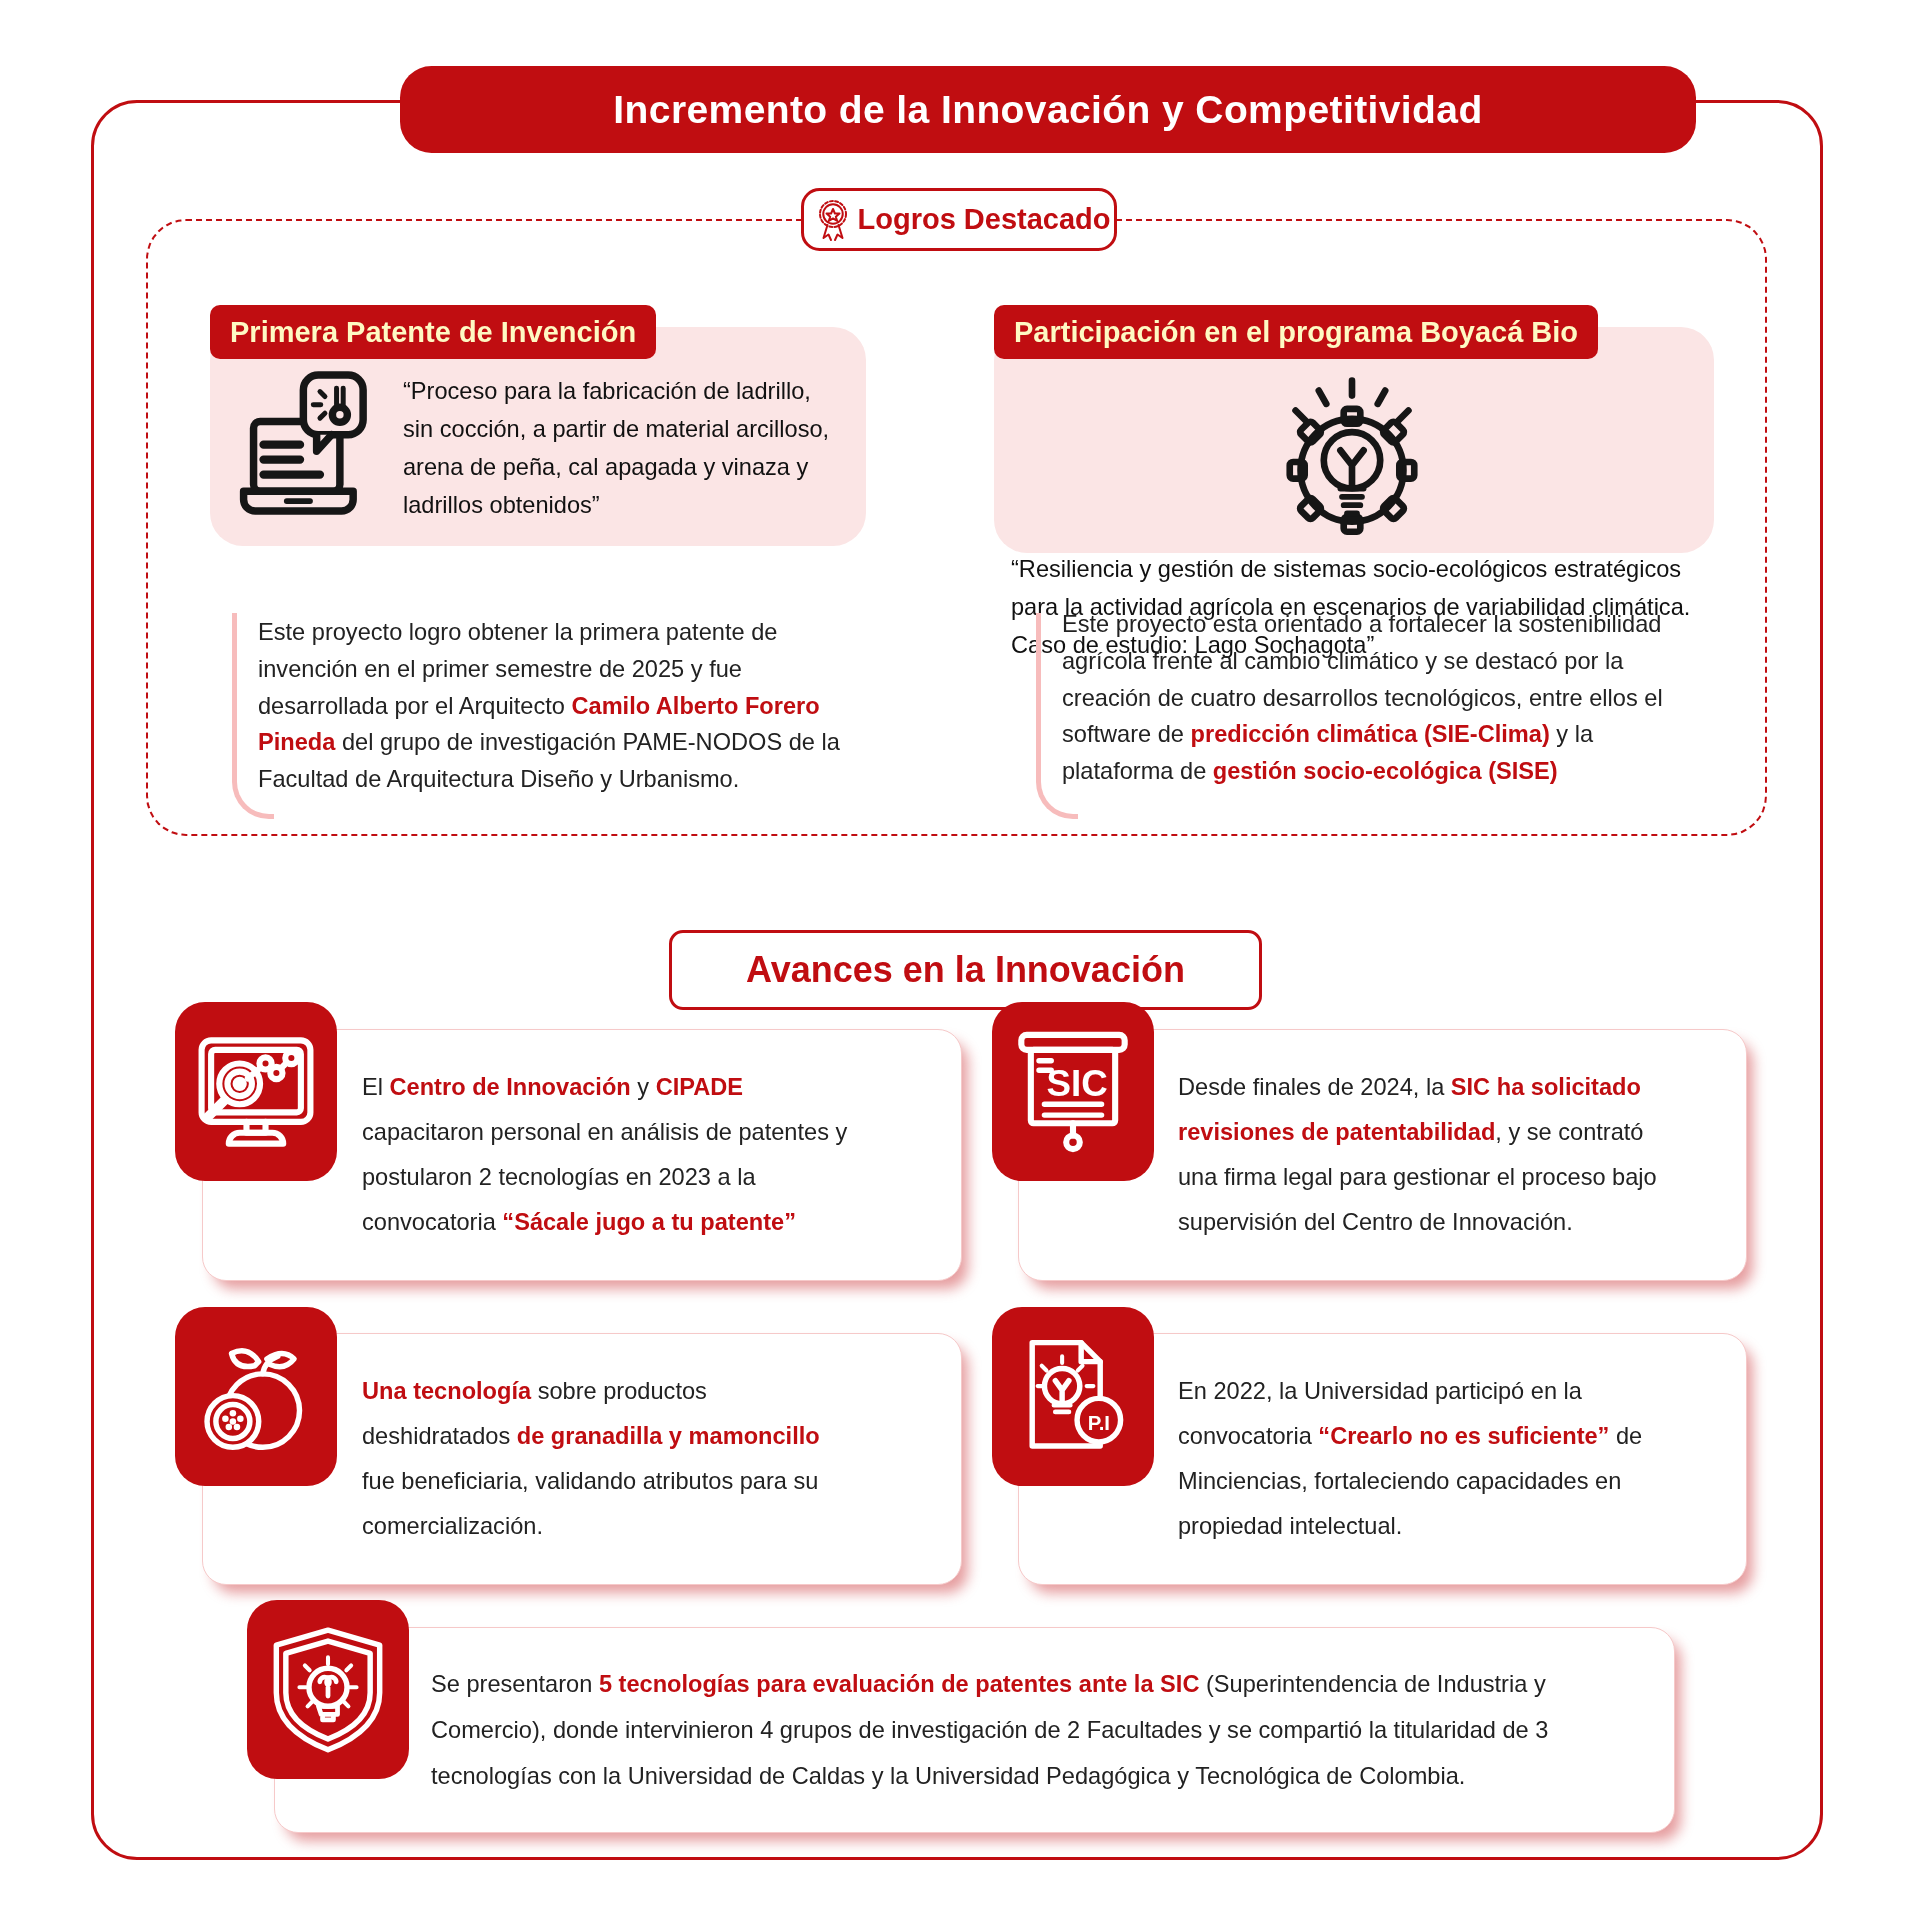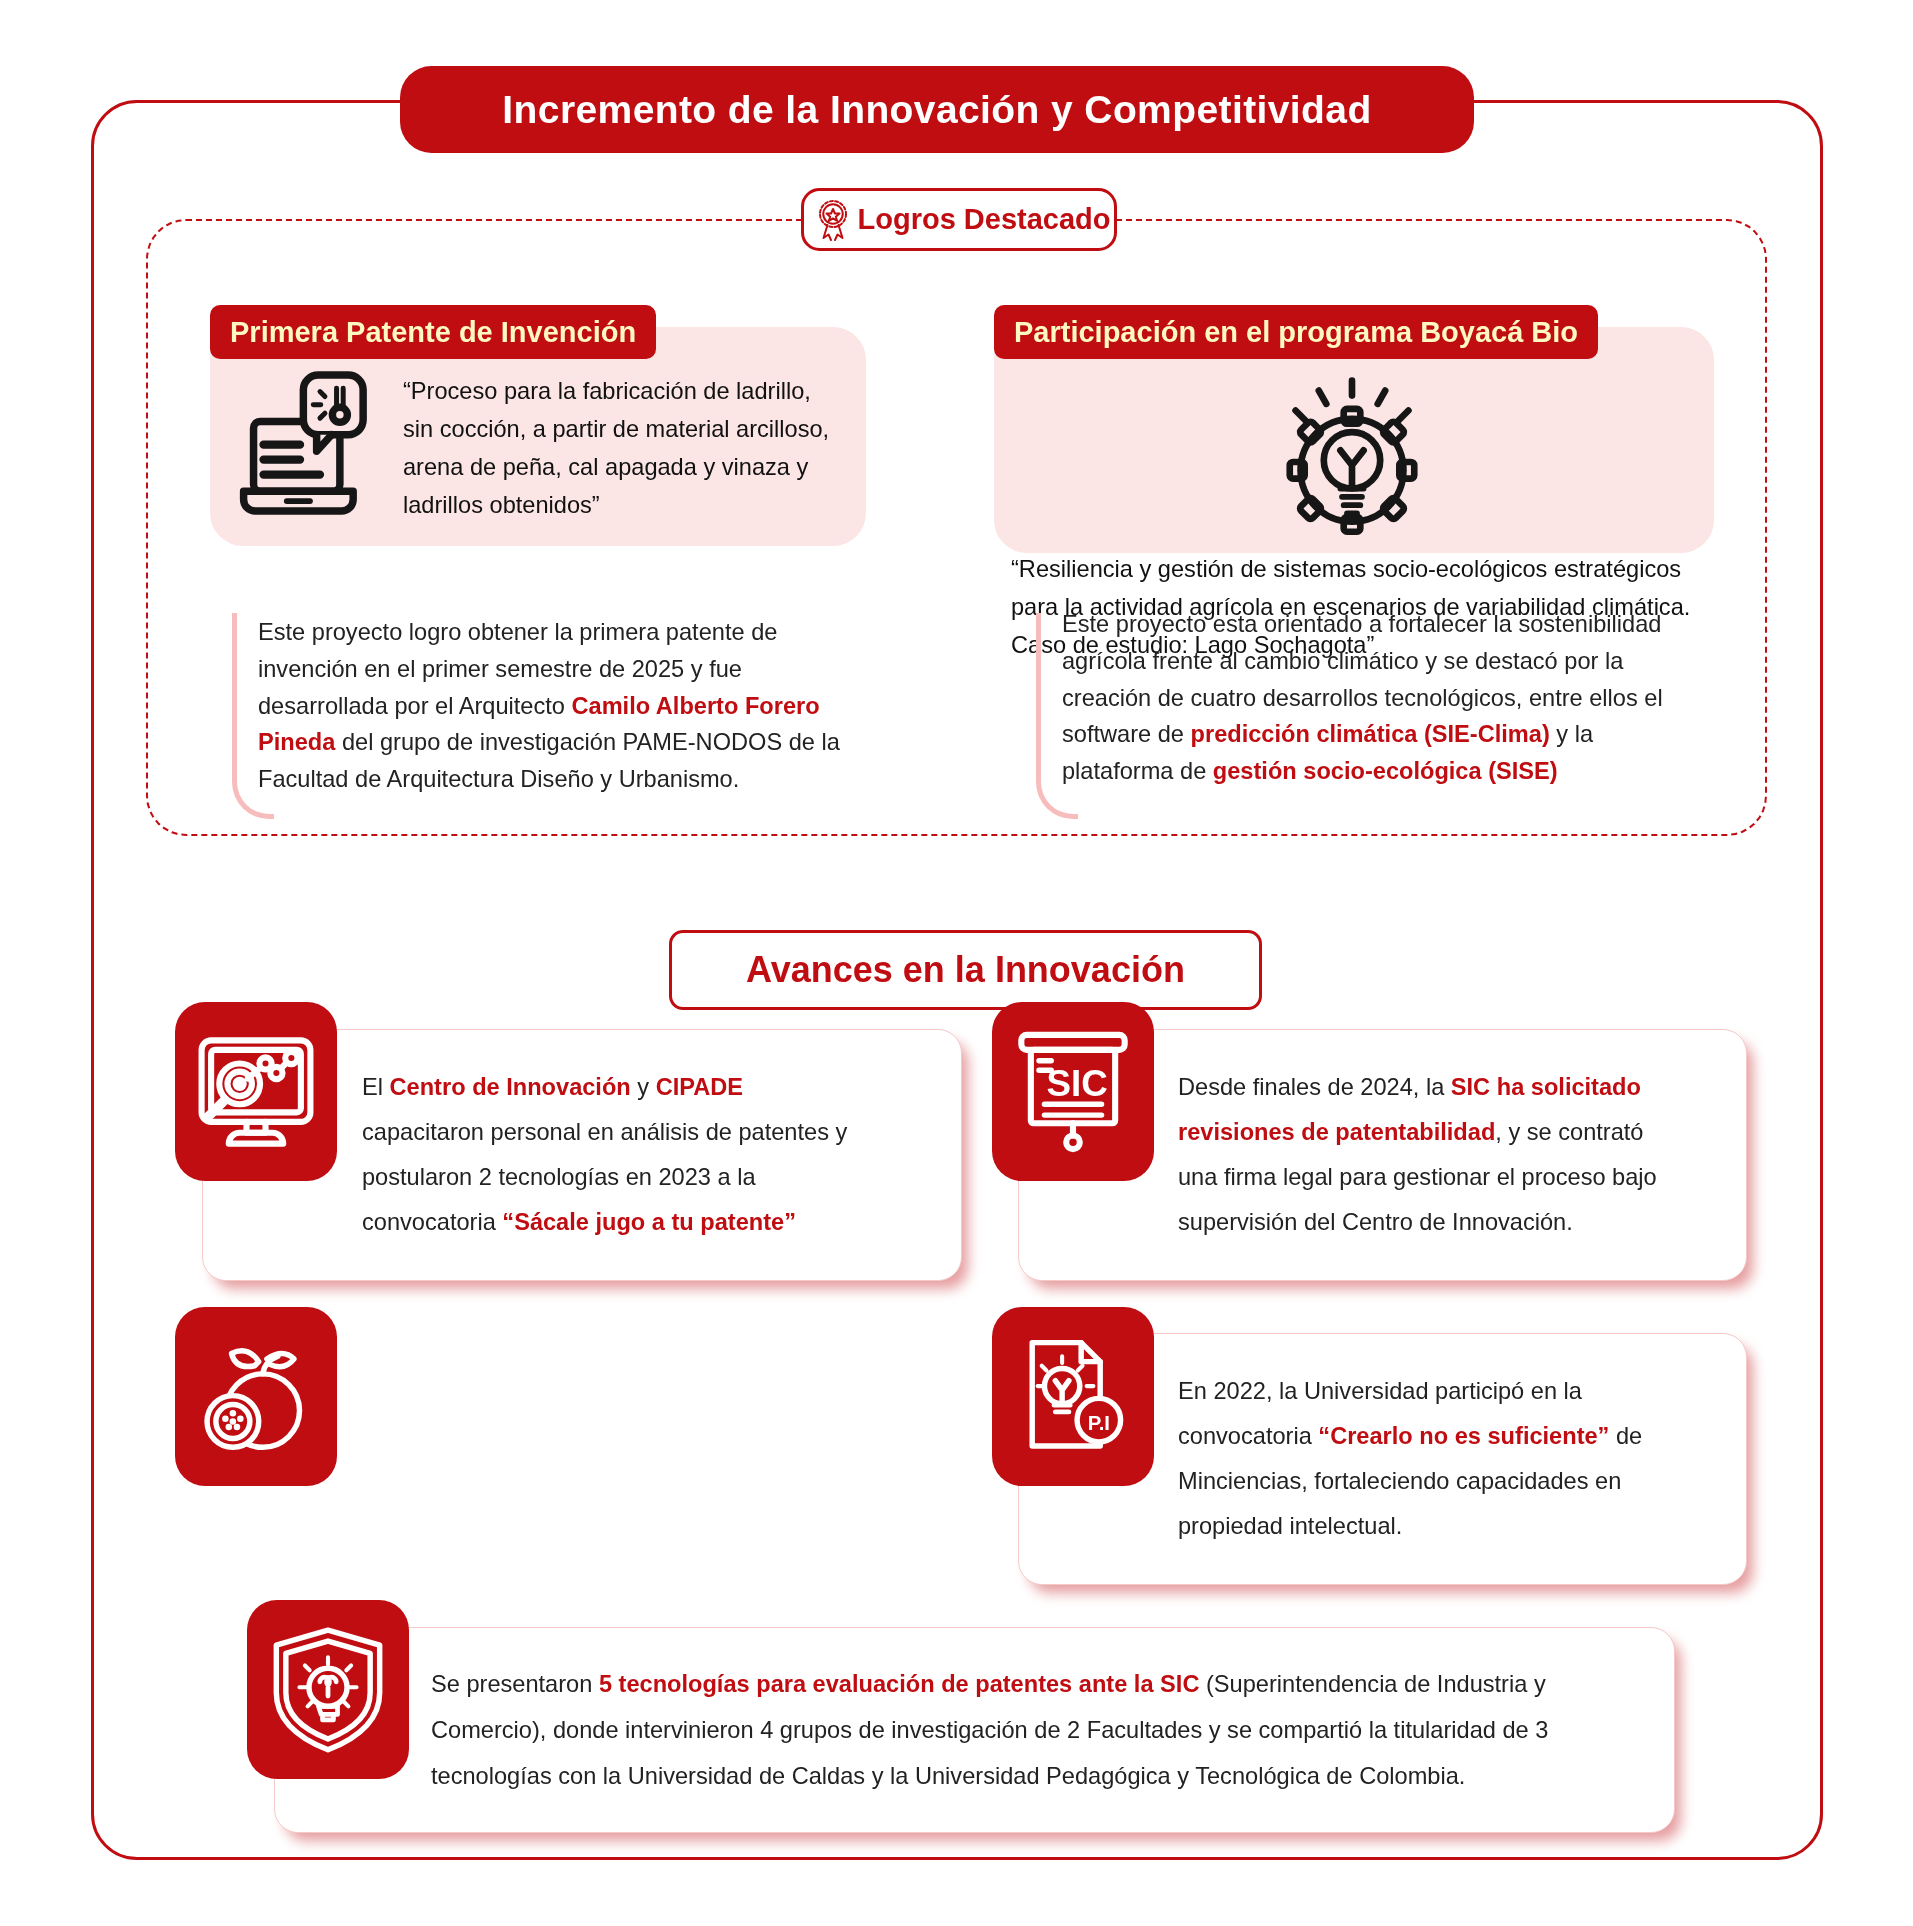--- a/index.html
+++ b/index.html
@@ -11,21 +11,21 @@
     --ink:#1E1E1E;
   }
   *{margin:0;padding:0;box-sizing:border-box;}
   html,body{background:#fff;}
   body{font-family:"Liberation Sans", sans-serif;color:var(--ink);}
   .canvas{position:relative;width:1913px;height:1926px;background:#fff;overflow:hidden;}
 
   .outer-border{position:absolute;left:91px;top:100px;width:1732px;height:1760px;
     border:3.6px solid var(--red);border-radius:46px;}
 
-  .title-banner{position:absolute;left:400px;top:66px;width:1074px;height:87px;
+  .title-banner{position:absolute;left:400px;top:66px;width:1296px;height:87px;
     background:var(--red);border-radius:31.5px;display:flex;align-items:center;justify-content:center;z-index:2;}
   .title-banner span{color:#fff;font-size:39px;font-weight:700;letter-spacing:0.4px;}
 
   .badge{position:absolute;left:801px;top:188px;width:316px;height:63px;background:#fff;
     border:3.6px solid var(--red);border-radius:18.6px;display:flex;align-items:center;justify-content:center;
     gap:0;z-index:3;}
   .badge span{color:var(--red);font-size:29px;font-weight:700;}
   .badge svg{width:50px;height:50px;flex:0 0 auto;}
 
   .dashed-box{position:absolute;left:146px;top:219px;width:1621px;height:617px;
@@ -189,20 +189,23 @@
       <g fill="#fff" stroke="none">
         <circle cx="33" cy="62" r="2.4"></circle>
           <circle cx="27.5" cy="66" r="2.4"></circle>
           <circle cx="38.5" cy="66" r="2.4"></circle>
         <circle cx="30" cy="72" r="2.4"></circle>
           <circle cx="36" cy="72" r="2.4"></circle>
           <circle cx="33" cy="68" r="2.4"></circle>
       </g>
     </svg>
   </div>
+  <div class="card-body c3-body">
+    <div class="card-text"><span class="rb">Una tecnología</span><span> sobre productos deshidratados </span><span class="rb">de granadilla y mamoncillo</span><span> fue  beneficiaria, validando atributos para su comercialización.</span></div>
+  </div>
 
   <div class="icon-tile c4-tile">
     <svg viewBox="0 0 100 100" fill="none" stroke="#fff" stroke-width="4" stroke-linecap="round" stroke-linejoin="round">
       <path d="M20,10 h36 l14,14 v62 h-50 z"></path>
       <path d="M56,10 v14 h14"></path>
       <circle cx="42" cy="42" r="13"></circle>
       <path d="M37,38 l5,7 l5,-7 M42,45 v8"></path>
       <path d="M36,56 h12 M37,61 h10" stroke-width="3.5"></path>
       <path d="M42,20 v5 M27,27 l3.5,3.5 M57,27 l-3.5,3.5 M24,42 h5 M60,42 h5" stroke-width="3"></path>
       <circle cx="69" cy="67" r="16" fill="#C00D11"></circle>

